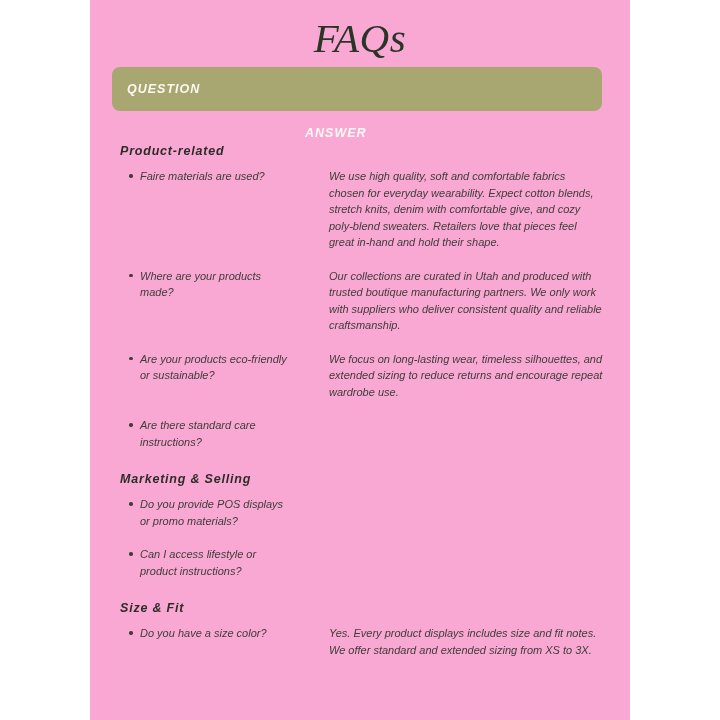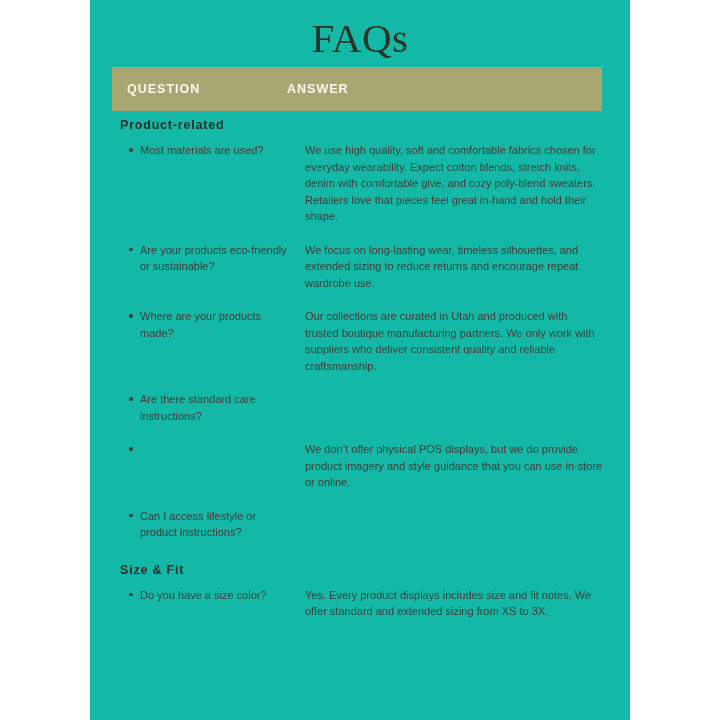--- a/index.html
+++ b/index.html
@@ -7,53 +7,54 @@
     width:720px;height:720px;
     background:#ffffff;
     font-family:"Liberation Sans", sans-serif;
     position:relative;
     overflow:hidden;
   }
   .panel{
     position:absolute;
     left:90px;top:0;
     width:540px;height:720px;
-    background:#14b8a6;
+    background:#f9a8d4;
     box-sizing:border-box;
+    font-style:italic;
   }
   .title{
     margin:16px 0 6px 0;
     text-align:center;
     font-family:"Liberation Serif", serif;
     font-weight:500;
     font-size:41px;
     line-height:1.1;
     color:#2b3527;
     letter-spacing:0.5px;
   }
   .header-bar{
     position:relative;
     margin-left:22px;
     width:490px;height:44px;
     background:#a8a671;
-    border-radius:0;
+    border-radius:8px;
   }
   .header-bar .col-label{
     position:absolute;
     top:50%;
     transform:translateY(-50%);
     color:#faf8f1;
     font-size:12.5px;
     font-weight:bold;
     letter-spacing:1px;
   }
   .header-bar .q-label{left:15px;}
-  .header-bar .a-label{left:175px;}
+  .header-bar .a-label{left:193px;margin-top:44px;}
   .content{
-    padding:4px 27px 0 30px;
+    padding:30px 27px 0 30px;
   }
   .section-heading{
     font-size:12.5px;
     font-weight:bold;
     letter-spacing:0.8px;
     color:#2c2c28;
     margin:0 0 7px 0;
     padding-top:3px;
   }
   .section + .section .section-heading{
@@ -81,20 +82,21 @@
     left:9px;top:6px;
     width:3.5px;height:3.5px;
     border-radius:50%;
     background:#3e3d39;
   }
   .a-cell{
     flex:1;
     font-size:11px;
     line-height:1.5;
     color:#3e3d39;
+    margin-left:24px;
   }
 </style>
 </head>
 <body>
 
 <div class="panel">
 
   <h1 class="title">FAQs</h1>
 
   <div class="header-bar">
@@ -103,57 +105,58 @@
   </div>
 
   <div class="content">
 
   <div class="section">
     <div class="section-heading">Product-related</div>
     <div class="rows">
   <div class="qa-row">
     <div class="q-cell">
       <span class="bullet"></span>
-      <span>Most materials are used?</span>
+      <span>Faire materials are used?</span>
     </div>
     <div class="a-cell">We use high quality, soft and comfortable fabrics chosen for everyday wearability. Expect cotton blends, stretch knits, denim with comfortable give, and cozy poly-blend sweaters. Retailers love that pieces feel great in-hand and hold their shape.</div>
+  </div>
+
+  <div class="qa-row">
+    <div class="q-cell">
+      <span class="bullet"></span>
+      <span>Where are your products made?</span>
+    </div>
+    <div class="a-cell">Our collections are curated in Utah and produced with trusted boutique manufacturing partners. We only work with suppliers who deliver consistent quality and reliable craftsmanship.</div>
   </div>
 
   <div class="qa-row">
     <div class="q-cell">
       <span class="bullet"></span>
       <span>Are your products eco-friendly or sustainable?</span>
     </div>
     <div class="a-cell">We focus on long-lasting wear, timeless silhouettes, and extended sizing to reduce returns and encourage repeat wardrobe use.</div>
   </div>
 
   <div class="qa-row">
     <div class="q-cell">
       <span class="bullet"></span>
-      <span>Where are your products made?</span>
-    </div>
-    <div class="a-cell">Our collections are curated in Utah and produced with trusted boutique manufacturing partners. We only work with suppliers who deliver consistent quality and reliable craftsmanship.</div>
-  </div>
-
-  <div class="qa-row">
-    <div class="q-cell">
-      <span class="bullet"></span>
       <span>Are there standard care instructions?</span>
     </div>
   </div>
 </div>
   </div>
 
   <div class="section">
+    <div class="section-heading">Marketing &amp; Selling</div>
     <div class="rows">
   <div class="qa-row">
     <div class="q-cell">
       <span class="bullet"></span>
+      <span>Do you provide POS displays or promo materials?</span>
     </div>
-    <div class="a-cell">We don’t offer physical POS displays, but we do provide product imagery and style guidance that you can use in-store or online.</div>
   </div>
 
   <div class="qa-row">
     <div class="q-cell">
       <span class="bullet"></span>
       <span>Can I access lifestyle or product instructions?</span>
     </div>
   </div>
 </div>
   </div>

